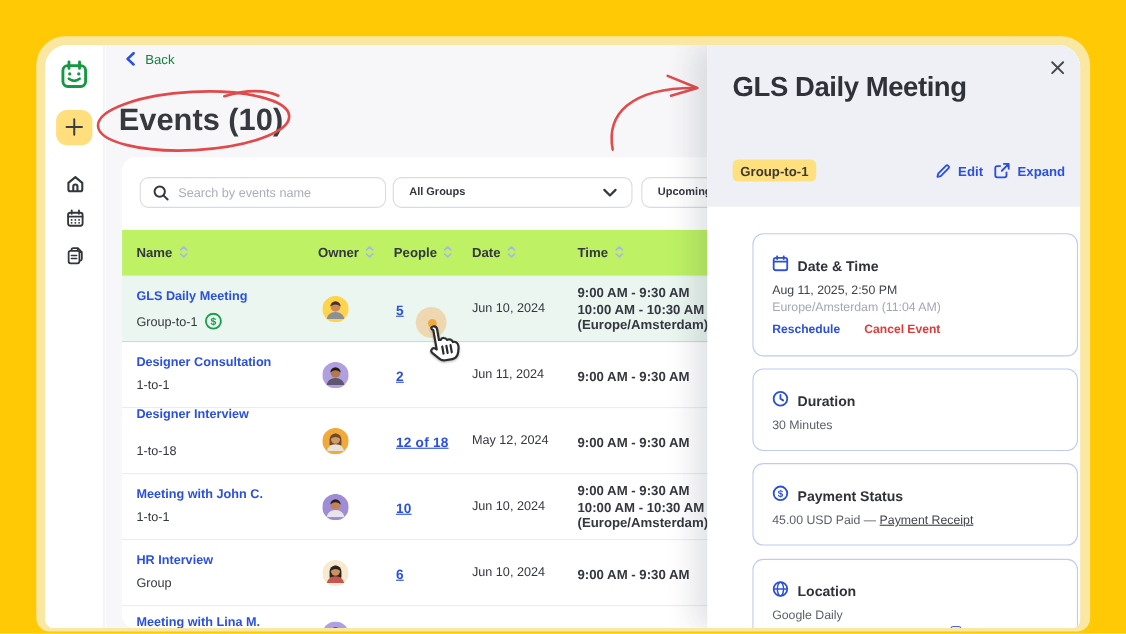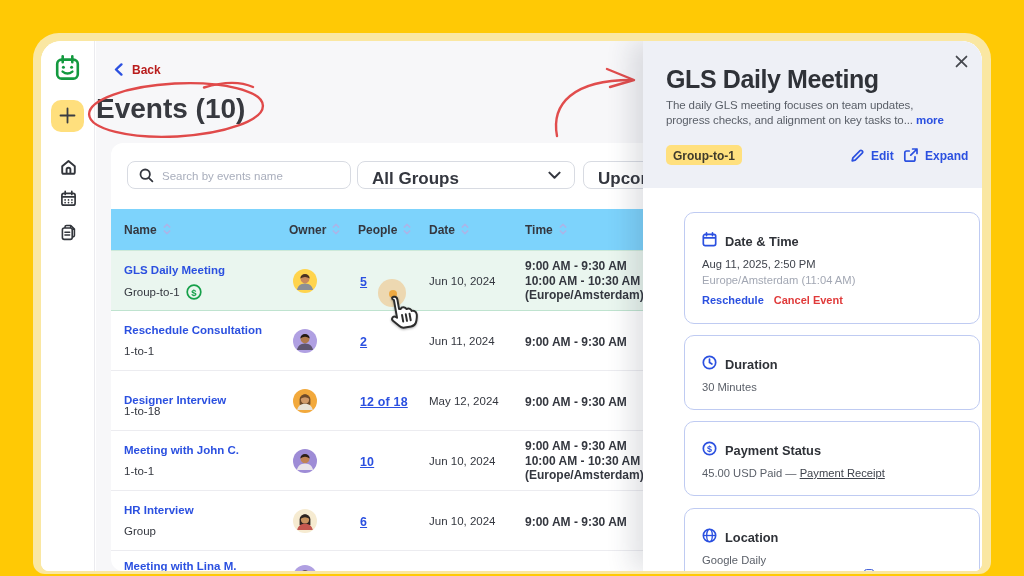--- a/index.html
+++ b/index.html
@@ -9,39 +9,39 @@
   .glow { left:33px; top:33px; width:958px; height:541px; background:#fae7a2; border-radius:26px 26px 12px 12px; }
   .card { left:41px; top:41px; width:941px; height:530px; background:#fff; border-radius:20px 20px 8px 8px; overflow:hidden; }
 
   
   .sidebar { left:0; top:0; width:54px; height:530px; background:#fff; border-right:1px solid #ebebef; }
   .plusbtn { left:10px; top:59px; width:33px; height:32px; background:#ffdf7d; border-radius:10px; }
   .plusbtn svg { position:absolute; left:8px; top:7px; }
 
   
   .content { left:55px; top:0; width:886px; height:530px; background:#f7f7f9; }
-  .back { left:18px; top:22px; color:#b91c1c; font-size:12px; font-weight:bold; }
+  .back { left:18px; top:6px; color:#15803d; font-size:12px; font-weight:normal; }
   .back svg { vertical-align:-2px; margin-right:9px; }
-  .h1 { left:0; top:52px; font-size:28px; font-weight:bold; color:#37393f; }
+  .h1 { left:12px; top:52px; font-size:28px; font-weight:bold; color:#37393f; }
   .ellipse { left:-10px; top:39px; }
   .arrow { left:504px; top:19px; }
 
   
   .tcard { left:15px; top:102px; width:600px; height:428px; background:#fff; border-radius:12px; }
   .inp { top:18px; height:28px; border:1.4px solid #d8dbe2; border-radius:8px; background:#fff; }
   .search { left:16px; width:224px; }
   .search svg { position:absolute; left:11px; top:6px; }
   .search span { position:absolute; left:34px; top:8px; font-size:11.5px; color:#a9aebc; }
-  .dd { font-size:17px; font-weight:bold; color:#34373f; }
+  .dd { font-size:10px; font-weight:bold; color:#34373f; }
   .dd .lbl { position:absolute; left:14px; top:7px; }
   .dd svg { position:absolute; right:13px; top:9px; }
   .groups { left:246px; width:218px; }
   .upcoming { left:472px; width:150px; }
 
-  .thead { left:0; top:66px; width:600px; height:42px; background:#7dd3fc; }
+  .thead { left:0; top:66px; width:600px; height:42px; background:#bef264; }
   .th { position:absolute; top:14px; font-size:12px; font-weight:bold; color:#34373f; white-space:nowrap; }
   .th svg { margin-left:6px; vertical-align:-1px; }
   .row { position:absolute; left:0; width:600px; height:60px; border-bottom:1px solid #ececf0; }
   .row1 { background:#eaf6ef; border-top:1px solid #cde9d9; border-bottom:1px solid #bfe3cf; }
   .nm { position:absolute; left:13px; font-size:11.5px; font-weight:bold; color:#2b50e0; white-space:nowrap; }
   .sub { position:absolute; left:13px; font-size:11.5px; color:#34373f; white-space:nowrap; }
   .av { position:absolute; left:182px; top:18px; }
   .ppl { position:absolute; left:249px; top:24px; font-size:12.4px; font-weight:bold; color:#2b50e0; text-decoration:underline; letter-spacing:.2px; }
   .dt { position:absolute; left:318px; top:24px; font-size:11.5px; color:#34373f; white-space:nowrap; }
   .tm { position:absolute; left:414px; font-size:12px; color:#34373f; line-height:14.7px; white-space:nowrap;font-weight:bold; }
@@ -180,39 +180,39 @@
               <circle cx="12" cy="10" r="4.4" fill="#c98a5e"></circle>
               <path d="M7.3 9.6 a4.7 4.7 0 0 1 9.4 0 Q12 6.2 7.3 9.6 Z" fill="#4a3123"></path>
               <path d="M12 14.6 c-4.6 0-7.4 2.8-8 6.4 h16 c-.6-3.6-3.4-6.4-8-6.4Z" fill="#8c8f96"></path>
             </g>
           </svg>
         <span class="ppl">5</span>
         <span class="dt">Jun 10, 2024</span>
         <span class="tm tm3">9:00 AM - 9:30 AM<br>10:00 AM - 10:30 AM<br>(Europe/Amsterdam)</span>
       </div>
       <div class="row" style="top:168px">
-        <span class="nm" style="top:13px">Reschedule Consultation</span>
+        <span class="nm" style="top:13px">Designer Consultation</span>
         <span class="sub" style="top:34px">1-to-1</span>
         <svg class="av" width="24" height="24" viewBox="0 0 24 24">
             <clipPath id="a2">
               <circle cx="12" cy="12" r="12"></circle>
             </clipPath>
             <circle cx="12" cy="12" r="12" fill="#b0a0e2"></circle>
             <g clip-path="url(#a2)">
               <circle cx="12" cy="10" r="4.4" fill="#b07a4e"></circle>
               <path d="M7.3 9.6 a4.7 4.7 0 0 1 9.4 0 Q12 5.8 7.3 9.6 Z" fill="#241a14"></path>
               <path d="M12 14.6 c-4.6 0-7.4 2.8-8 6.4 h16 c-.6-3.6-3.4-6.4-8-6.4Z" fill="#5f5670"></path>
             </g>
           </svg>
         <span class="ppl">2</span>
         <span class="dt">Jun 11, 2024</span>
         <span class="tm tm1">9:00 AM - 9:30 AM</span>
       </div>
       <div class="row" style="top:228px">
-        <span class="nm" style="top:23px">Designer Interview</span>
+        <span class="nm" style="top:0">Designer Interview</span>
         <span class="sub" style="top:34px">1-to-18</span>
         <svg class="av" width="24" height="24" viewBox="0 0 24 24">
             <clipPath id="a3">
               <circle cx="12" cy="12" r="12"></circle>
             </clipPath>
             <circle cx="12" cy="12" r="12" fill="#f2a93c"></circle>
             <g clip-path="url(#a3)">
               <path d="M6.6 10.6 a5.4 5.4 0 0 1 10.8 0 v5 q-5.4 3-10.8 0Z" fill="#6e4a2a"></path>
               <circle cx="12" cy="10.4" r="4.1" fill="#d09a6a"></circle>
               <path d="M7.6 9.8 a4.4 4.4 0 0 1 8.8 0 Q12 6.6 7.6 9.8 Z" fill="#6e4a2a"></path>
@@ -290,40 +290,39 @@
       <path d="M13.4 15.6 v4.6 M16 15.6 v4.6 M18.6 15.6 v4.6" stroke="#2d2d2d" stroke-width="1.35" stroke-linecap="round"></path>
     </g>
   </svg>
 
   <div class="abs panel">
     <div class="abs phead"></div>
     <div class="abs ptitle">GLS Daily Meeting</div>
     <svg class="abs pclose" width="13" height="13" viewBox="0 0 15 15">
         <path d="M1.8 1.8 L13.2 13.2 M13.2 1.8 L1.8 13.2" stroke="#46494f" stroke-width="2.1" stroke-linecap="round"></path>
       </svg>
-    <div class="abs pdesc">The daily GLS meeting focuses on team updates,<br>progress checks, and alignment on key tasks to... <b>more</b></div>
     <div class="abs ptag">Group-to-1</div>
     <span class="abs pact" style="left:207px"><svg width="15" height="15" viewBox="0 0 15 15">
           <path d="M2.2 12.8 l.7-3 7.2-7.2 a1.2 1.2 0 0 1 1.7 0 l.6.6 a1.2 1.2 0 0 1 0 1.7 L5.2 12.1 Z" fill="none" stroke="#2b50e0" stroke-width="1.7" stroke-linejoin="round"></path>
         </svg>Edit</span>
     <span class="abs pact" style="left:260px"><svg width="16" height="15" viewBox="0 0 16 15">
           <path d="M6.2 3 H3.6 A1.8 1.8 0 0 0 1.8 4.8 v6.6 A1.8 1.8 0 0 0 3.6 13.2 h6.6 A1.8 1.8 0 0 0 12 11.4 V8.8" fill="none" stroke="#2b50e0" stroke-width="1.7" stroke-linecap="round"></path>
           <path d="M7.8 7.2 L14 1 M9.6 1 h4.4 v4.4" fill="none" stroke="#2b50e0" stroke-width="1.7" stroke-linecap="round" stroke-linejoin="round"></path>
         </svg>Expand</span>
 
     <div class="abs pcard" style="top:171px;height:112px">
       <svg class="pc-ic" width="15" height="15" viewBox="0 0 16 16">
           <rect x="1.4" y="2.6" width="13.2" height="12" rx="2" fill="none" stroke="#2b50e0" stroke-width="1.8"></rect>
           <path d="M1.6 6.2 h12.8" stroke="#2b50e0" stroke-width="1.8"></path>
           <path d="M4.8 1 v2.8 M11.2 1 v2.8" stroke="#2b50e0" stroke-width="1.8" stroke-linecap="round"></path>
         </svg>
       <span class="pc-t">Date &amp; Time</span>
       <span class="pc-l1">Aug 11, 2025, 2:50 PM</span>
       <span class="pc-l2">Europe/Amsterdam (11:04 AM)</span>
-      <span class="pc-links"><span class="blue">Reschedule</span><span class="red" style="margin-left:10px">Cancel Event</span></span>
+      <span class="pc-links"><span class="blue">Reschedule</span><span class="red" style="margin-left:22px">Cancel Event</span></span>
     </div>
 
     <div class="abs pcard" style="top:294px;height:75px">
       <svg class="pc-ic" width="15" height="15" viewBox="0 0 16 16">
           <circle cx="8" cy="8" r="6.6" fill="none" stroke="#2b50e0" stroke-width="1.8"></circle>
           <path d="M8 4.4 V8 L10.6 9.6" fill="none" stroke="#2b50e0" stroke-width="1.8" stroke-linecap="round"></path>
         </svg>
       <span class="pc-t">Duration</span>
       <span class="pc-l1" style="color:#5a5f68">30 Minutes</span>
     </div>

